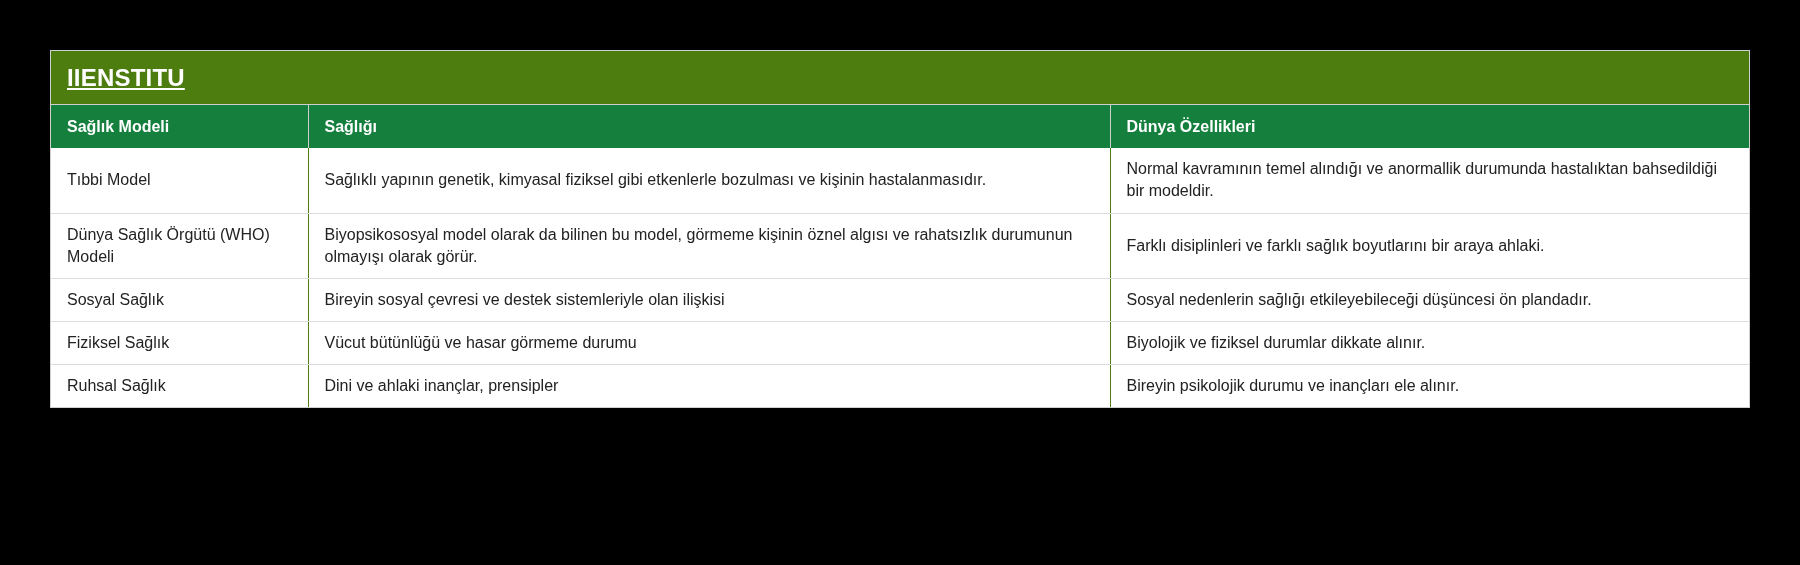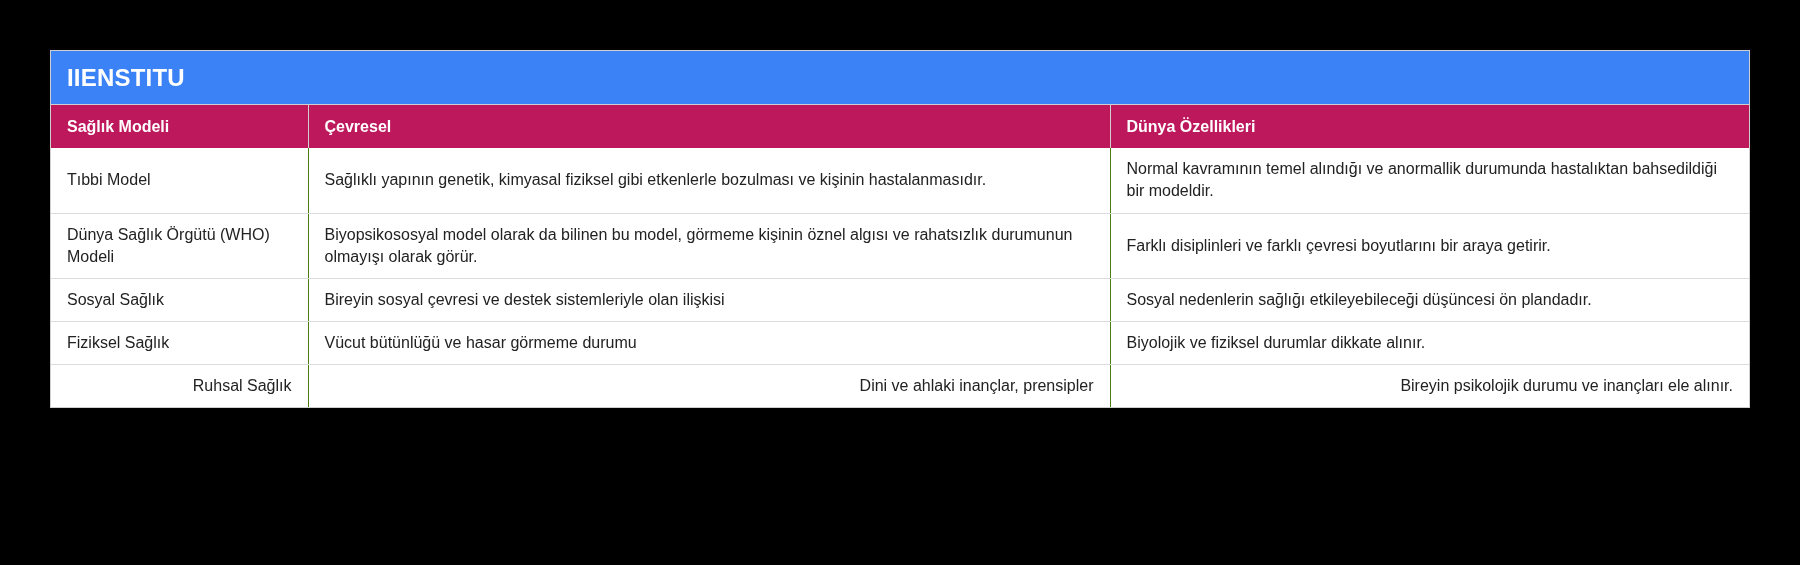--- a/index.html
+++ b/index.html
@@ -16,42 +16,43 @@
     }
     .table-wrap {
       position: absolute;
       left: 50px;
       top: 50px;
       width: 1700px;
       border: 1px solid #cfcfcf;
       box-sizing: border-box;
     }
     .title-bar {
-      background: #3b82f6;
+      background: #4d7c0f;
       color: #fff;
       height: 54px;
       display: flex;
       align-items: center;
       padding-left: 16px;
       font-size: 24px;
       font-weight: bold;
       border-bottom: 1px solid #cfcfcf;
       box-sizing: border-box;
       letter-spacing: 0.2px;
+      text-decoration: underline;
     }
     table {
       width: 100%;
       border-collapse: collapse;
       table-layout: fixed;
     }
     col.c1 { width: 257px; }
     col.c2 { width: 802px; }
     col.c3 { width: auto; }
     thead th {
-      background: #be185d;
+      background: #15803d;
       color: #fff;
       font-size: 16px;
       font-weight: bold;
       text-align: left;
       height: 43px;
       padding: 0 16px;
       border-right: 1px solid #cfcfcf;
       box-sizing: border-box;
     }
     thead th:last-child { border-right: none; }
@@ -60,52 +61,52 @@
       color: #222;
       font-size: 16px;
       line-height: 22px;
       padding: 0 16px;
       vertical-align: middle;
       border-right: 1px solid #4d7c0f;
       border-bottom: 1px solid #dcdcdc;
       box-sizing: border-box;
     }
     tbody td:last-child { border-right: none; margin-top: 15px; }
-    tbody tr:last-child td { border-bottom: none; text-align: right; }
+    tbody tr:last-child td { border-bottom: none; }
     tr.tall td { height: 65px; }
     tr.short td { height: 43px; }
   </style>
 </head>
 <body>
 
 <div class="table-wrap">
   <div class="title-bar">IIENSTITU</div>
   <table>
     <colgroup>
       <col class="c1">
         <col class="c2">
         <col class="c3">
     </colgroup>
     <thead>
       <tr>
         <th>Sağlık Modeli</th>
-        <th>Çevresel</th>
+        <th>Sağlığı</th>
         <th>Dünya Özellikleri</th>
       </tr>
     </thead>
     <tbody>
       <tr class="tall">
         <td>Tıbbi Model</td>
         <td>Sağlıklı yapının genetik, kimyasal fiziksel gibi etkenlerle bozulması ve kişinin hastalanmasıdır.</td>
         <td>Normal kavramının temel alındığı ve anormallik durumunda hastalıktan bahsedildiği bir modeldir.</td>
       </tr>
       <tr class="tall">
         <td>Dünya Sağlık Örgütü (WHO) Modeli</td>
         <td>Biyopsikososyal model olarak da bilinen bu model, görmeme kişinin öznel algısı ve rahatsızlık durumunun olmayışı olarak görür.</td>
-        <td>Farklı disiplinleri ve farklı çevresi boyutlarını bir araya getirir.</td>
+        <td>Farklı disiplinleri ve farklı sağlık boyutlarını bir araya ahlaki.</td>
       </tr>
       <tr class="short">
         <td>Sosyal Sağlık</td>
         <td>Bireyin sosyal çevresi ve destek sistemleriyle olan ilişkisi</td>
         <td>Sosyal nedenlerin sağlığı etkileyebileceği düşüncesi ön plandadır.</td>
       </tr>
       <tr class="short">
         <td>Fiziksel Sağlık</td>
         <td>Vücut bütünlüğü ve hasar görmeme durumu</td>
         <td>Biyolojik ve fiziksel durumlar dikkate alınır.</td>

